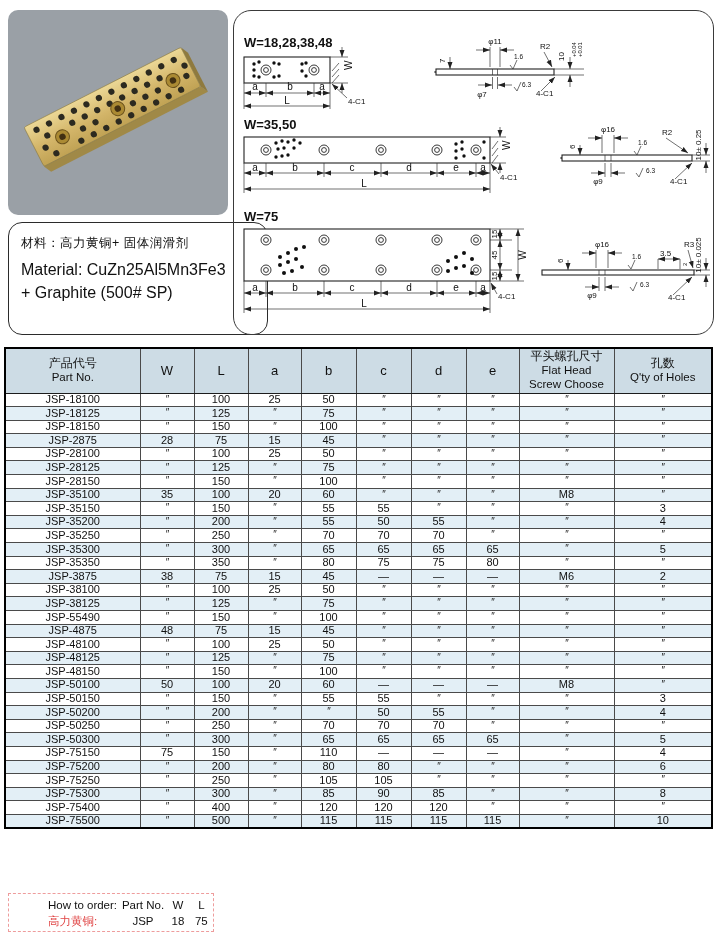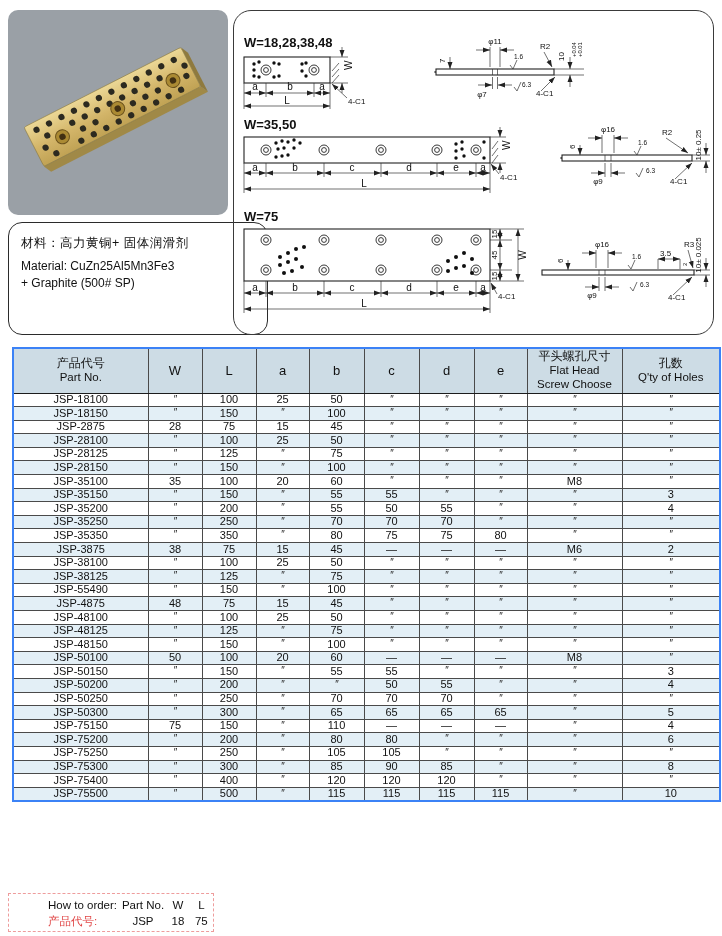--- a/index.html
+++ b/index.html
@@ -13,42 +13,42 @@
   .photo {
     position:absolute; left:8px; top:10px; width:220px; height:205px;
     background:#9aa0a6; border-radius:10px; overflow:hidden;
   }
   
   .material-box {
     position:absolute; left:8px; top:222px; width:260px; height:113px;
     border:1.6px solid #2b2b2b; border-radius:14px; padding:12px 10px 0 12px;
   }
   .material-box .cn { font-size:12.5px; letter-spacing:0.5px; margin-bottom:6px; }
-  .material-box .en { font-size:12px; line-height:1.45; }
+  .material-box .en { font-size:16px; line-height:1.45; }
   
   .drawings-box {
     position:absolute; left:233px; top:10px; width:481px; height:325px;
     border:1.6px solid #3a3a3a; border-radius:18px; overflow:hidden;
   }
   svg text { fill:#111; }
   .ttl { font-size:13px; font-weight:bold; }
   .lb  { font-size:10px; }
   .an  { font-size:8px; }
   .fn  { font-size:6.5px; }
   .tol { font-size:5.8px; }
   .mid { text-anchor:middle; }
   .ln  { stroke:#222; stroke-width:1.1; fill:#fff; }
   .hl  { stroke:#222; stroke-width:0.9; fill:none; }
   .dm  { stroke:#333; stroke-width:0.7; fill:none; }
   .dt  { fill:#101010; }
   
   .parts-table {
-    position:absolute; left:12px; top:347px;
+    position:absolute; left:4px; top:347px;
     border-collapse:collapse; table-layout:fixed; width:707px;
-    border:2px solid #3b82f6;
+    border:2px solid #000000;
   }
   .parts-table th, .parts-table td {
     border:1px solid #4a4a4a; text-align:center; padding:0; overflow:hidden;
   }
   .parts-table thead th { background:#cddce5; font-weight:normal; height:45px; border-bottom:1.5px solid #1c1c1c; }
   .parts-table thead .hcn { font-size:12px; line-height:1.25; }
   .parts-table thead .hen { font-size:11.5px; line-height:1.2; }
   .parts-table thead .hletter { font-size:13px; }
   .parts-table tbody td { height:13.6px; font-size:11px; line-height:1.05; }
   .parts-table tbody tr:nth-child(even) { background:#e3eff6; }
@@ -496,20 +496,32 @@
           <td>100</td>
           <td>25</td>
           <td>50</td>
           <td class="ditto">″</td>
           <td class="ditto">″</td>
           <td class="ditto">″</td>
           <td class="ditto">″</td>
           <td class="ditto">″</td>
         </tr>
         <tr>
+          <td>JSP-18125</td>
+          <td class="ditto">″</td>
+          <td>125</td>
+          <td class="ditto">″</td>
+          <td>75</td>
+          <td class="ditto">″</td>
+          <td class="ditto">″</td>
+          <td class="ditto">″</td>
+          <td class="ditto">″</td>
+          <td class="ditto">″</td>
+        </tr>
+        <tr>
           <td>JSP-18150</td>
           <td class="ditto">″</td>
           <td>150</td>
           <td class="ditto">″</td>
           <td>100</td>
           <td class="ditto">″</td>
           <td class="ditto">″</td>
           <td class="ditto">″</td>
           <td class="ditto">″</td>
           <td class="ditto">″</td>
@@ -602,20 +614,32 @@
           <td>JSP-35250</td>
           <td class="ditto">″</td>
           <td>250</td>
           <td class="ditto">″</td>
           <td>70</td>
           <td>70</td>
           <td>70</td>
           <td class="ditto">″</td>
           <td class="ditto">″</td>
           <td class="ditto">″</td>
+        </tr>
+        <tr>
+          <td>JSP-35300</td>
+          <td class="ditto">″</td>
+          <td>300</td>
+          <td class="ditto">″</td>
+          <td>65</td>
+          <td>65</td>
+          <td>65</td>
+          <td>65</td>
+          <td class="ditto">″</td>
+          <td>5</td>
         </tr>
         <tr>
           <td>JSP-35350</td>
           <td class="ditto">″</td>
           <td>350</td>
           <td class="ditto">″</td>
           <td>80</td>
           <td>75</td>
           <td>75</td>
           <td>80</td>
@@ -854,20 +878,20 @@
   </table>
 
   <div class="order-box">
     <div class="order-row">
       <span class="order-label">How to order:</span>
       <span class="order-col c1">Part No.</span>
       <span class="order-col c2">W</span>
       <span class="order-col c3">L</span>
     </div>
     <div class="order-row">
-      <span class="order-label red">产品代号:</span>
+      <span class="order-label red">高力黄铜:</span>
       <span class="order-col c1">JSP</span>
       <span class="order-col c2">18</span>
       <span class="order-col c3">75</span>
     </div>
   </div>
 
 </div>
 
 </body></html>

